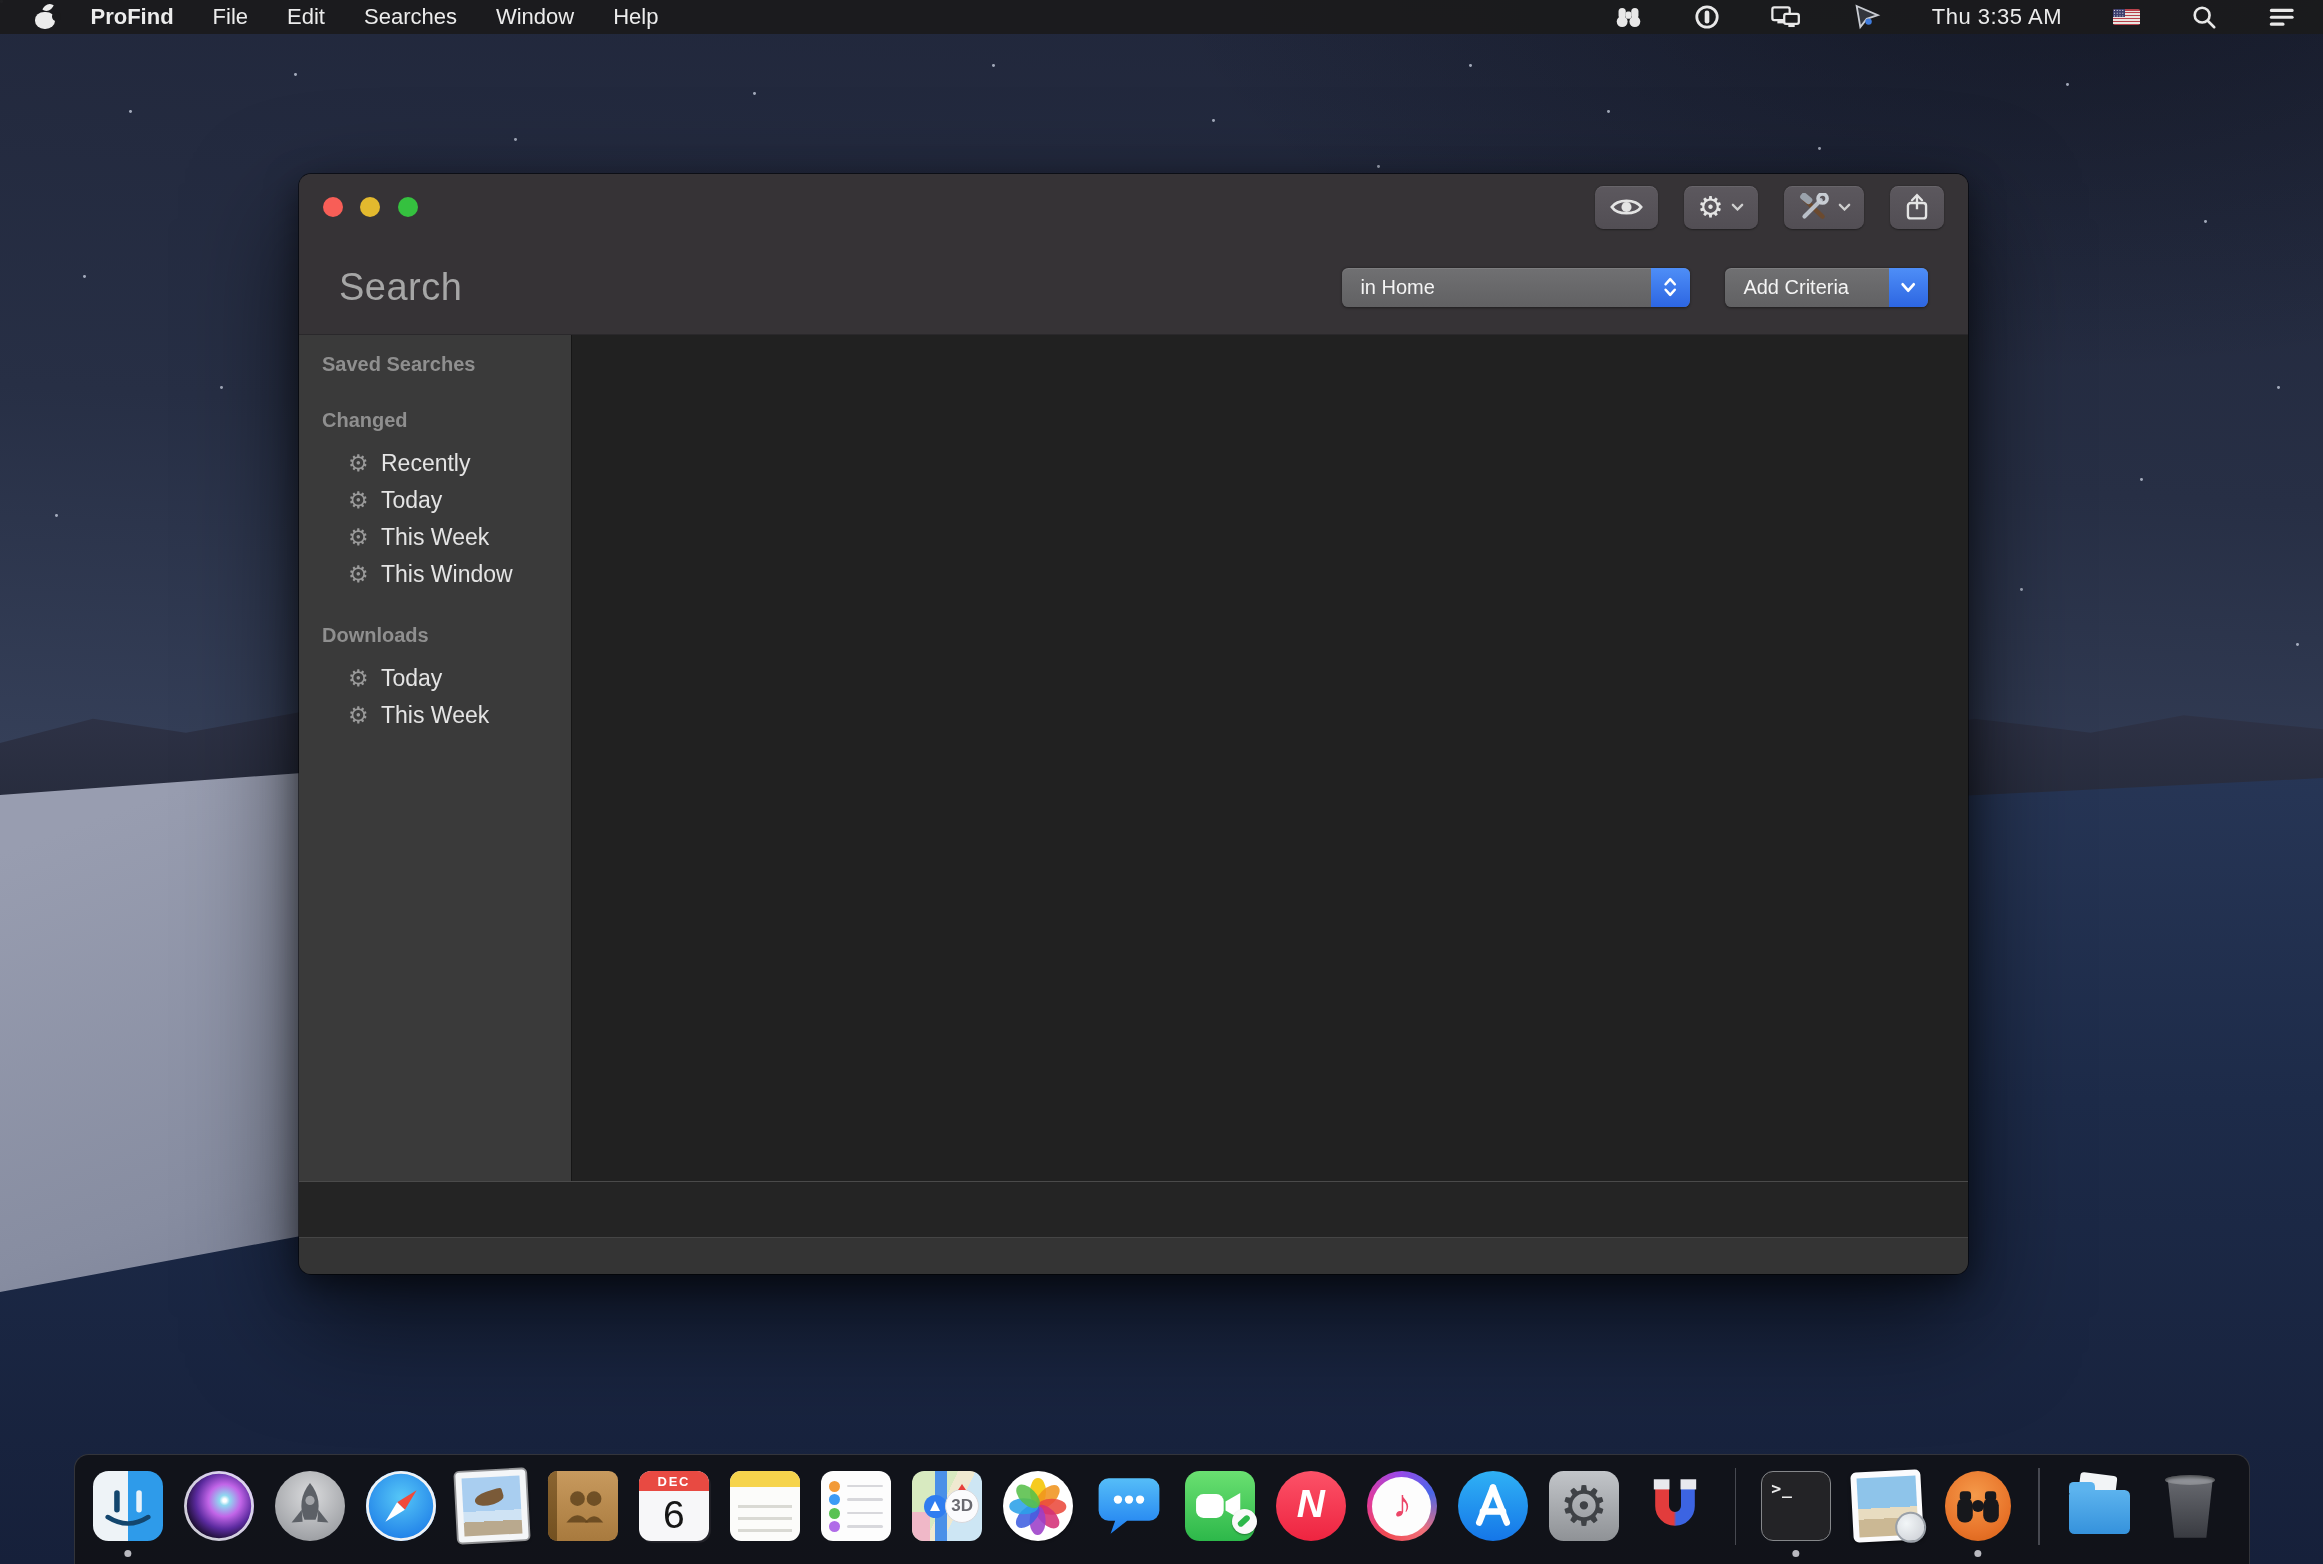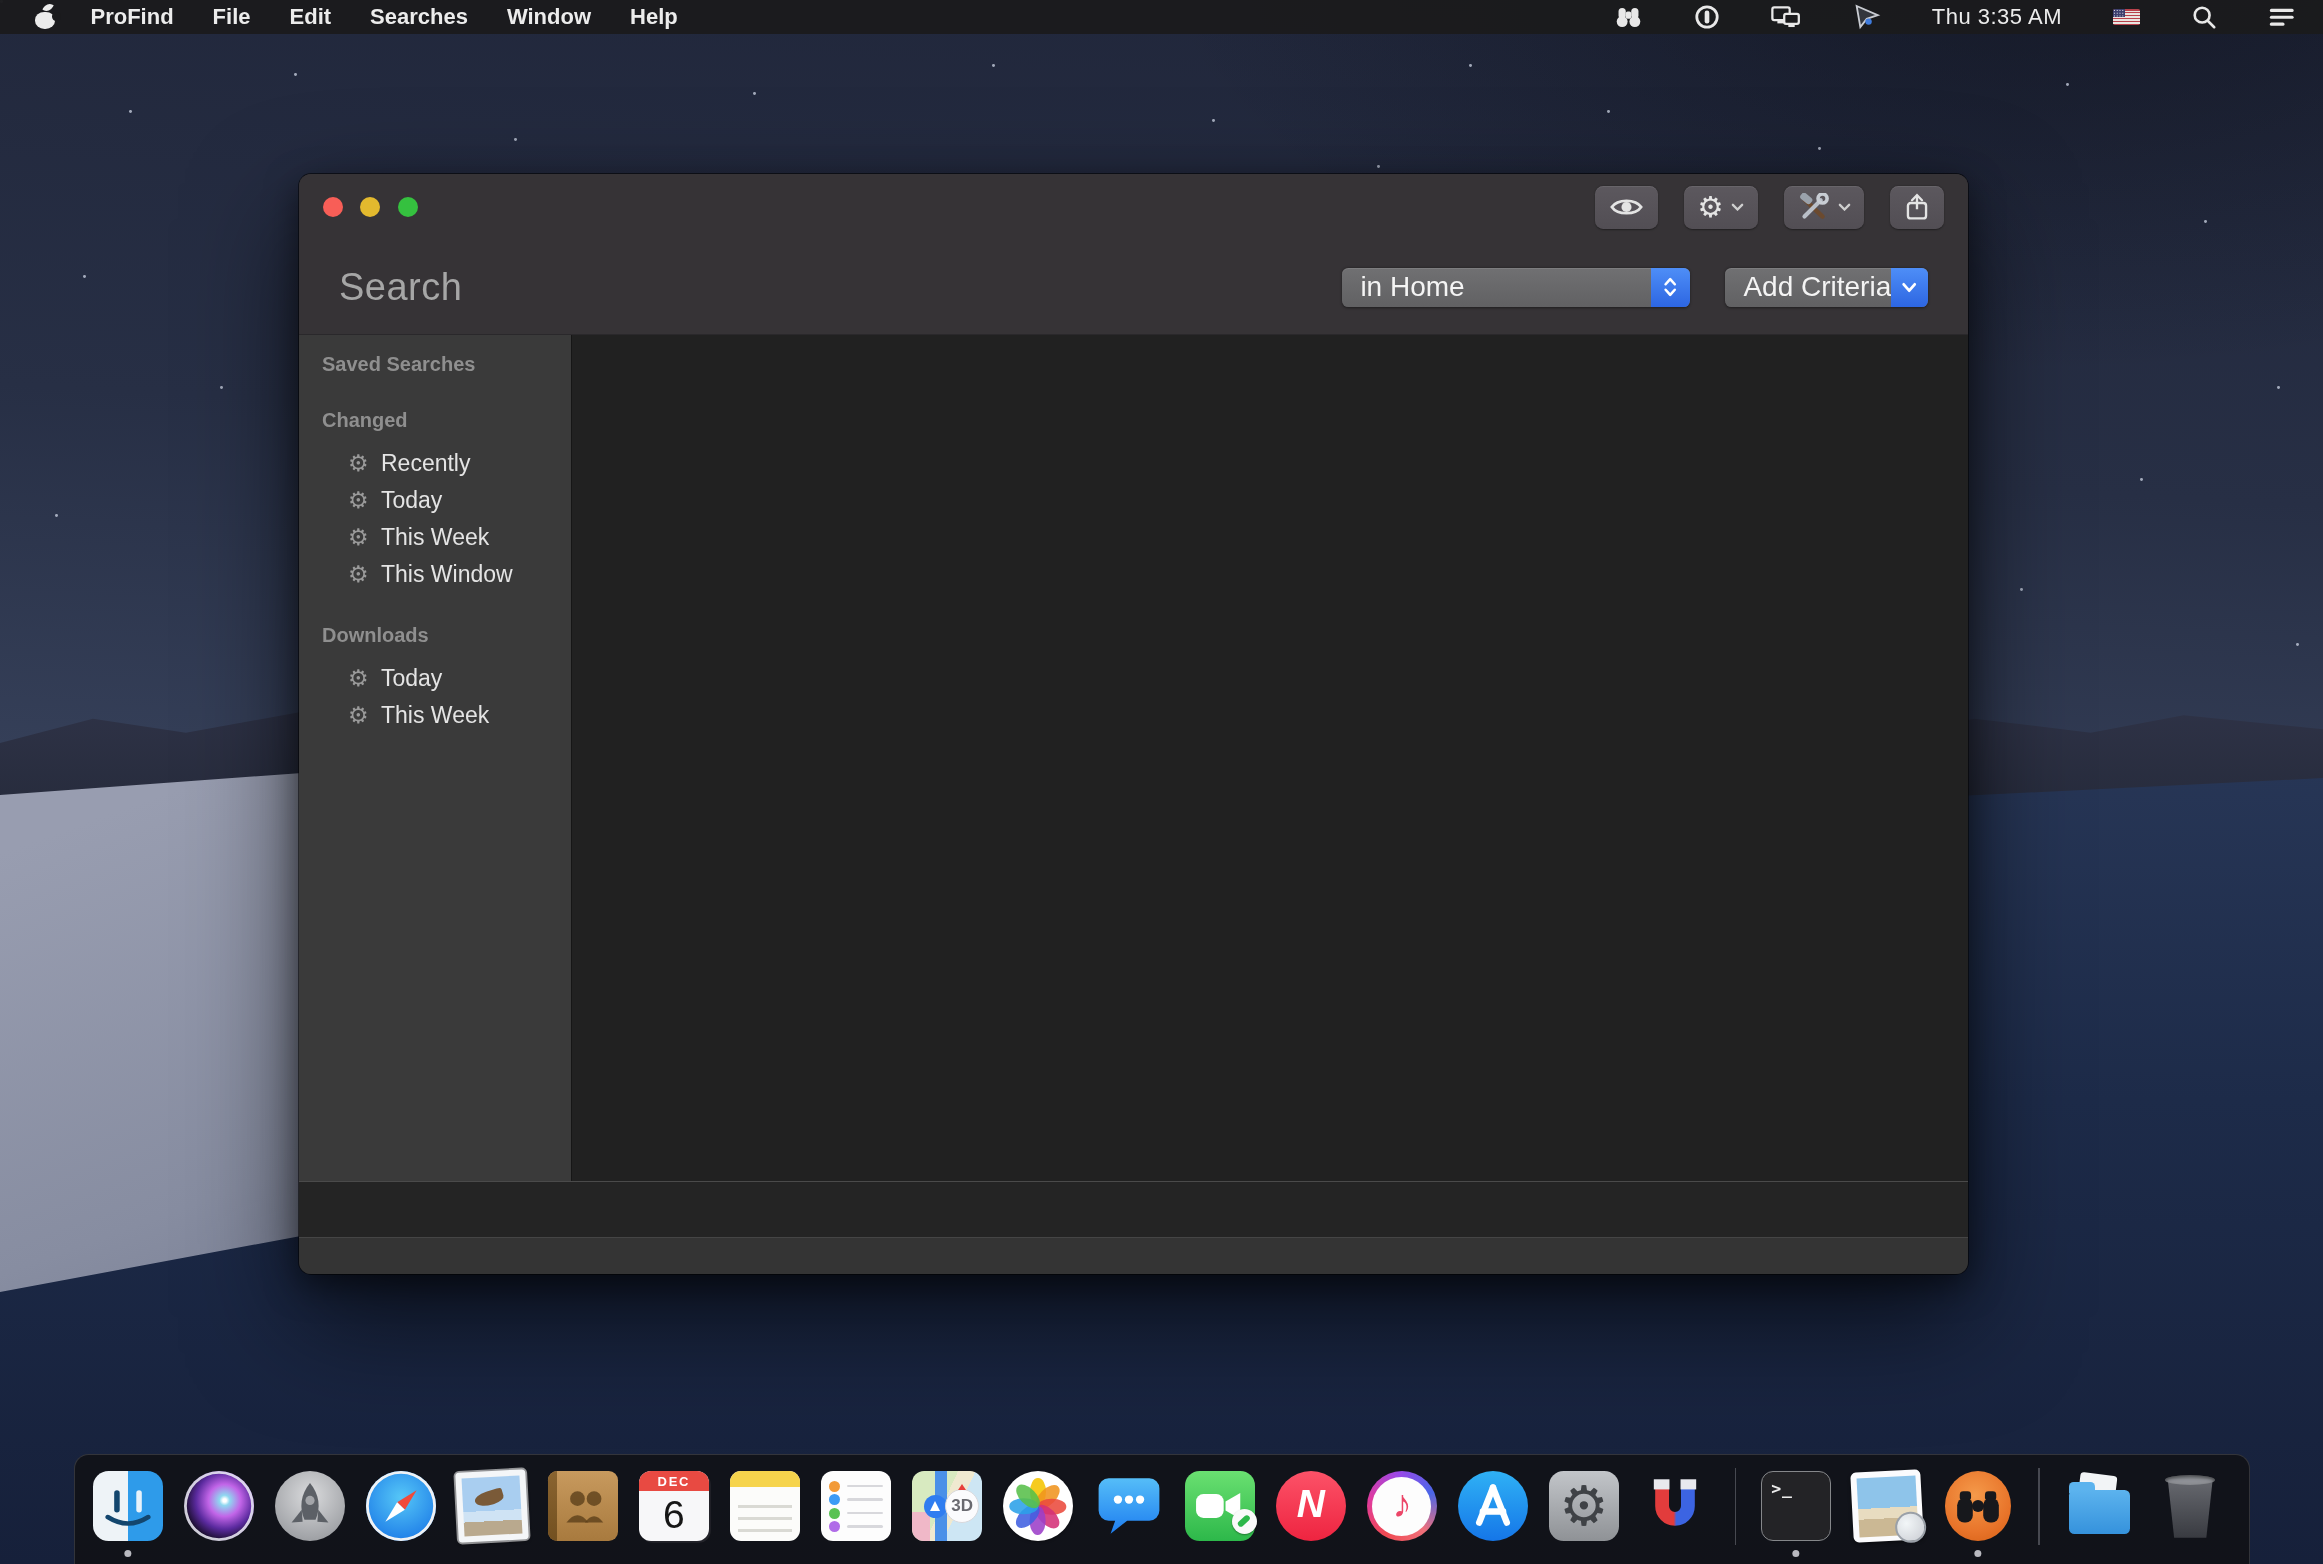--- a/index.html
+++ b/index.html
@@ -29,21 +29,21 @@
     clip-path:polygon(0 6%,28% 0,58% 26%,100% 58%,100% 100%,0 100%); }
   .dune-fore { position:absolute; left:0; right:0; top:762px; height:803px;
     background:linear-gradient(180deg,#273656 0%,#1d2b49 42%,#16203a 100%);
     clip-path:polygon(100% 2%,72% 6%,58% 18%,40% 40%,26% 52%,0 66%,0 100%,100% 100%); }
 
   
   .menubar { position:absolute; top:0; left:0; right:0; height:34px; z-index:50;
     background:rgba(27,27,29,.97); display:flex; align-items:center; padding:0 27.5px 0 35px;
     color:#ececec; font-size:22px; }
   .mb-left { display:flex; align-items:center; gap:39px; }
-  .mb-menu { line-height:34px;font-weight:bold; }
+  .mb-menu { line-height:34px; }
   .mb-menu.app { font-weight:700;text-align:center; }
   .apple { width:22px; height:26px; position:relative; margin-right:-5.5px; }
   .apple .body { position:absolute; left:0; bottom:0.9px; width:20px; height:17.4px; background:#ececec;
     border-radius:46% 46% 48% 48%; }
   .apple .bite { position:absolute; right:-3.7px; top:8.3px; width:8.3px; height:8.3px; border-radius:50%; background:#1b1b1d; }
   .apple .leaf { position:absolute; left:9.2px; top:-0.9px; width:8.3px; height:9.2px; background:#ececec;
     border-radius:80% 0 80% 0; transform:rotate(28deg); }
   .mb-right { margin-left:auto; display:flex; align-items:center; gap:51px; }
   .mb-ic { display:flex; align-items:center; justify-content:center; }
   .clock { font-size:22px; letter-spacing:0.5px; }
@@ -64,21 +64,21 @@
   .tb-buttons { margin-left:auto; display:flex; gap:26px; align-items:center; }
   .tb-btn { height:43px; min-width:53px; background:linear-gradient(180deg,#5c585e,#524e54); border-radius:8.3px;
     display:flex; align-items:center; justify-content:center; gap:7.3px; padding:0 13.8px;
     box-shadow:0 0.9px 1.8px rgba(0,0,0,.4), inset 0 0.9px 0 rgba(255,255,255,.08); }
 
   .searchrow { height:95px; flex:none; background:#363336; display:flex; align-items:center;
     padding:0 40px; border-bottom:1.8px solid #2a282b; }
   .search-title { font-size:38px; color:#a6a6a6; font-weight:400; letter-spacing:0.5px; }
   .popups { margin-left:auto; display:flex; gap:35px; align-items:center; }
   .popup { height:39px; background:linear-gradient(180deg,#707072,#616163); border-radius:6.4px;
-    display:flex; align-items:center; color:#f4f4f4; font-size:28px;
+    display:flex; align-items:center; color:#f4f4f4; font-size:20px;
     box-shadow:0 0.9px 2.8px rgba(0,0,0,.45), inset 0 0.9px 0 rgba(255,255,255,.1); }
   .popup .plabel { padding-left:18.4px; white-space:nowrap; }
   .popup .cap { width:39px; height:39px; margin-left:auto; border-radius:0 6.4px 6.4px 0;
     background:linear-gradient(180deg,#4e8ef7,#2d66e2); display:flex; align-items:center; justify-content:center; }
   .popup.scope { width:348px; }
   .popup.criteria { width:203px; }
 
   .winbody { flex:1; display:flex; min-height:0; }
   .sidebar { width:273px; flex:none; background:#3a3a3a; border-right:1.8px solid #161616; padding-top:15.6px; }
   .sb-title { color:#8f8f8f; font-size:20px; font-weight:700; padding-left:23px; height:27.5px; line-height:27.5px; }

